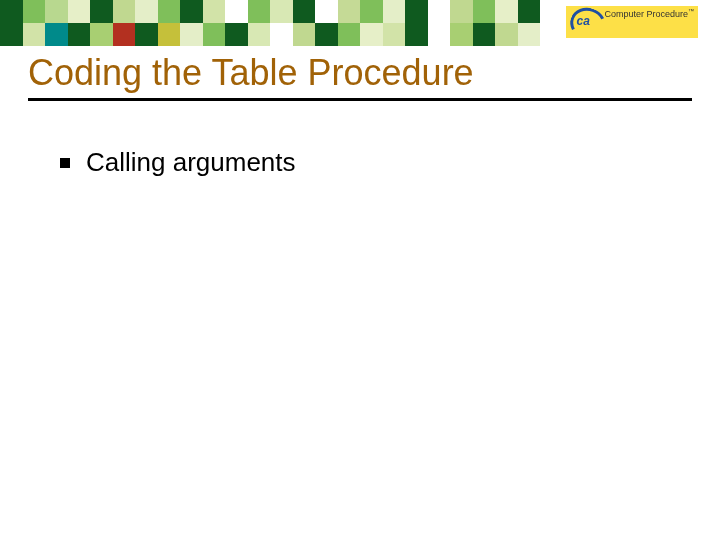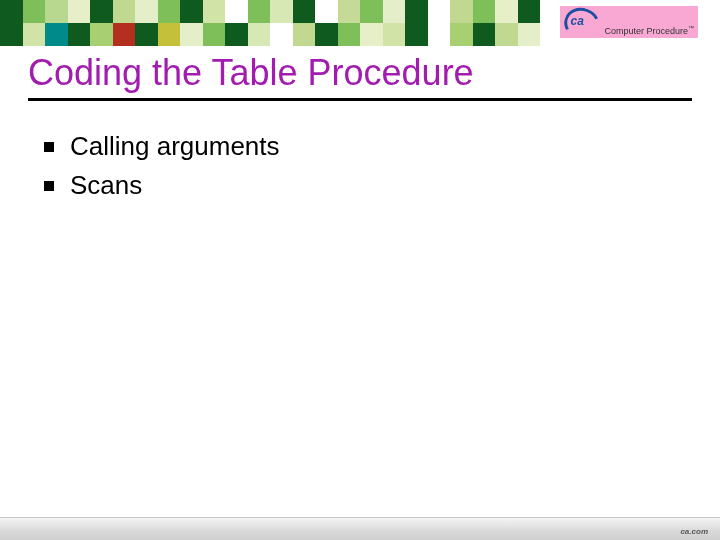--- a/index.html
+++ b/index.html
@@ -32,23 +32,22 @@
   .mosaic div {
     width: 100%;
     height: 100%;
   }
   
   .logo-wrap {
     position: absolute;
     top: 6px;
     right: 22px;
     display: flex;
-    align-items: flex-end;
-    gap: 6px;
-    background: #f9a8d4;
+    align-items: flex-start;
+    background: #fde047;
     padding: 2px 4px;
   }
   .logo-ca {
     position: relative;
     width: 34px;
     height: 28px;
   }
   .logo-ca .swirl {
     width: 30px;
     height: 26px;
@@ -80,41 +79,41 @@
   }
   
   .title-block {
     position: absolute;
     top: 52px;
     left: 28px;
     right: 28px;
   }
   .title {
     font-size: 36px;
-    color: #a21caf;
+    color: #a16207;
     font-weight: normal;
     margin: 0 0 4px 0;
   }
   .title-rule {
     border: none;
     border-top: 3px solid #000;
     margin: 0;
     width: 100%;
   }
   
   .bullets {
     position: absolute;
     top: 130px;
     left: 44px;
     right: 40px;
   }
   .bullets ul {
     list-style: none;
     padding: 0;
-    margin: 0;
+    margin: 16px;
   }
   .bullets li {
     font-size: 26px;
     color: #000;
     display: flex;
     align-items: flex-start;
     margin-bottom: 6px;
     line-height: 1.25;
   }
   .bullets li .sq {
@@ -232,24 +231,17 @@
     <h1 class="title">Coding the Table Procedure</h1>
     <hr class="title-rule">
   </div>
 
   <div class="bullets">
     <ul id="bullet-ul">
         <li>
           <span class="sq"></span>
           <span>Calling arguments</span>
         </li>
-        <li>
-          <span class="sq"></span>
-          <span>Scans</span>
-        </li>
       </ul>
   </div>
 
-  <div class="footer-bar">
-    <div class="footer-brand">ca.com</div>
-  </div>
 
 </div>
 
 </body></html>

